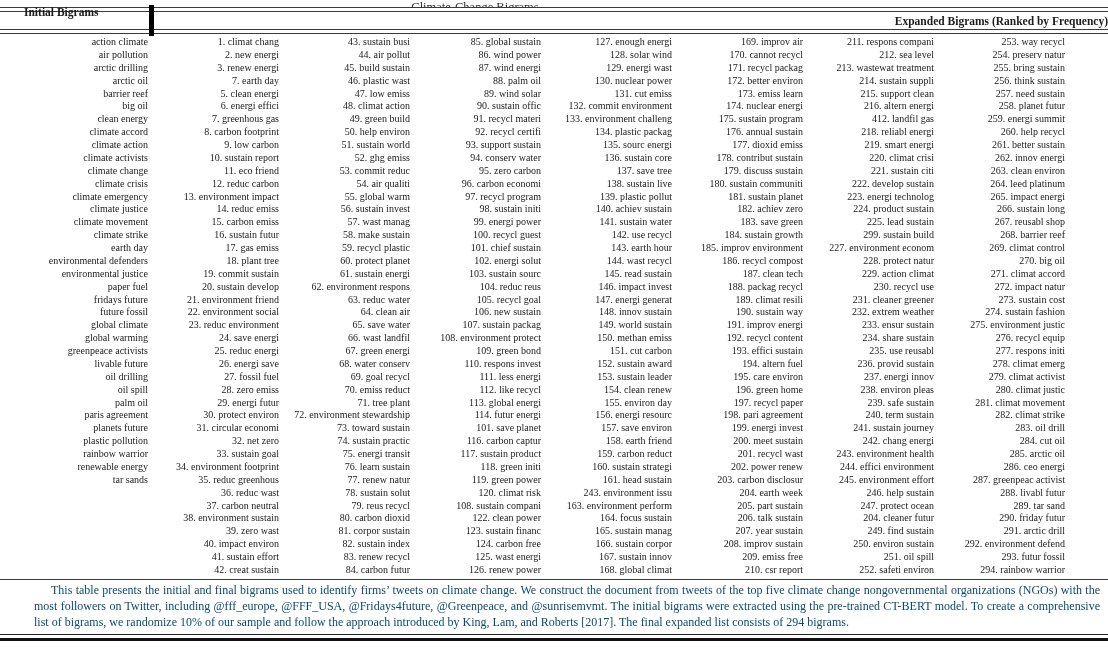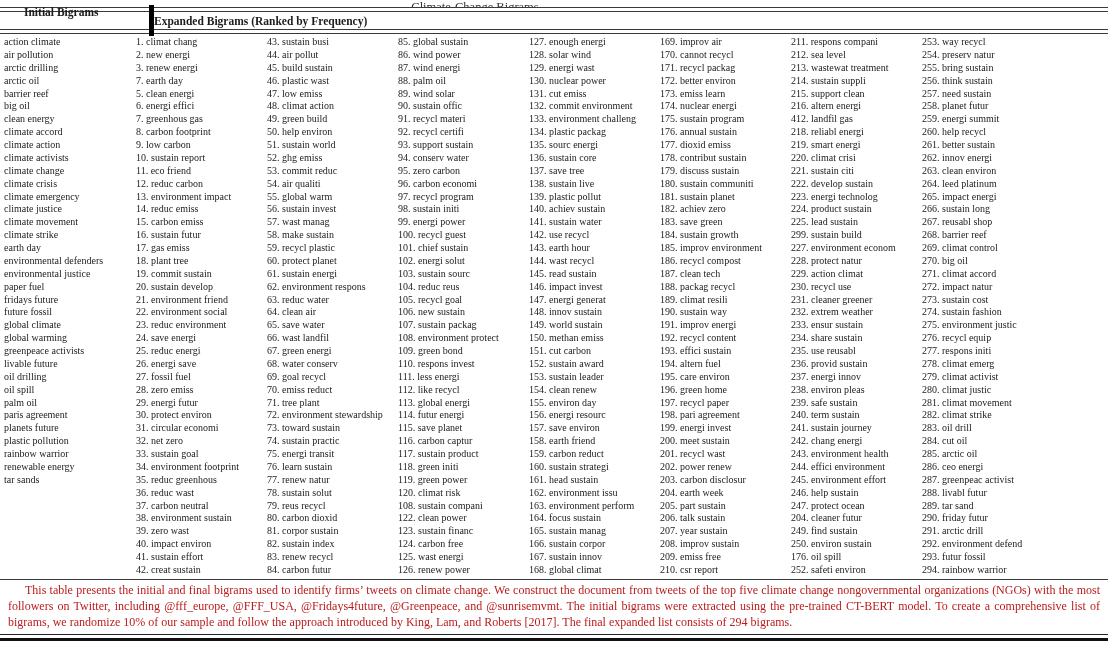--- a/index.html
+++ b/index.html
@@ -22,40 +22,42 @@
   .srule{height:0;border-top:1px solid #3a3a3a;}
   .header-row{
     display:flex;align-items:center;height:17px;
   }
   .h-init{
     width:125px;padding-left:24px;height:31px;line-height:15px;
     font-weight:bold;font-size:11.5px;
     border-right:5px solid #000000;
     flex:none;
   }
-  .h-exp{flex:1;text-align:left;font-weight:bold;font-size:11.5px;}
+  .h-exp{flex:1;text-align:right;font-weight:bold;font-size:11.5px;}
   .body-grid{
     display:flex;
-    padding-left:4px;
+    padding-left:16px;
     height:543px;
     overflow:hidden;
     padding-top:2px;
     box-sizing:content-box;
+    text-align:right;
   }
   .bcol{
     flex:none;width:131px;
     font-size:10px;line-height:12.88px;
     white-space:nowrap;overflow:visible;
   }
   .bcol.initial{width:132px;}
   .caption{
     padding:3px 8px 0 8px;
     font-size:12px;line-height:15.9px;
     text-align:justify;text-indent:17px;
-    color:#b91c1c;
+    color:#0c4a6e;
+    margin-left:26px;
   }
   .bottom-rule{
     margin-top:3px;
     height:3px;
     border-top:1px solid #222;
     border-bottom:3px solid #111;
   }
 </style>
 </head>
 <body>
@@ -225,21 +227,21 @@
         <div class="item">105. recycl goal</div>
         <div class="item">106. new sustain</div>
         <div class="item">107. sustain packag</div>
         <div class="item">108. environment protect</div>
         <div class="item">109. green bond</div>
         <div class="item">110. respons invest</div>
         <div class="item">111. less energi</div>
         <div class="item">112. like recycl</div>
         <div class="item">113. global energi</div>
         <div class="item">114. futur energi</div>
-        <div class="item">115. save planet</div>
+        <div class="item">101. save planet</div>
         <div class="item">116. carbon captur</div>
         <div class="item">117. sustain product</div>
         <div class="item">118. green initi</div>
         <div class="item">119. green power</div>
         <div class="item">120. climat risk</div>
         <div class="item">108. sustain compani</div>
         <div class="item">122. clean power</div>
         <div class="item">123. sustain financ</div>
         <div class="item">124. carbon free</div>
         <div class="item">125. wast energi</div>
@@ -274,21 +276,21 @@
         <div class="item">152. sustain award</div>
         <div class="item">153. sustain leader</div>
         <div class="item">154. clean renew</div>
         <div class="item">155. environ day</div>
         <div class="item">156. energi resourc</div>
         <div class="item">157. save environ</div>
         <div class="item">158. earth friend</div>
         <div class="item">159. carbon reduct</div>
         <div class="item">160. sustain strategi</div>
         <div class="item">161. head sustain</div>
-        <div class="item">162. environment issu</div>
+        <div class="item">243. environment issu</div>
         <div class="item">163. environment perform</div>
         <div class="item">164. focus sustain</div>
         <div class="item">165. sustain manag</div>
         <div class="item">166. sustain corpor</div>
         <div class="item">167. sustain innov</div>
         <div class="item">168. global climat</div>
       </div>
     <div class="bcol">
         <div class="item">169. improv air</div>
         <div class="item">170. cannot recycl</div>
@@ -367,21 +369,21 @@
         <div class="item">241. sustain journey</div>
         <div class="item">242. chang energi</div>
         <div class="item">243. environment health</div>
         <div class="item">244. effici environment</div>
         <div class="item">245. environment effort</div>
         <div class="item">246. help sustain</div>
         <div class="item">247. protect ocean</div>
         <div class="item">204. cleaner futur</div>
         <div class="item">249. find sustain</div>
         <div class="item">250. environ sustain</div>
-        <div class="item">176. oil spill</div>
+        <div class="item">251. oil spill</div>
         <div class="item">252. safeti environ</div>
       </div>
     <div class="bcol">
         <div class="item">253. way recycl</div>
         <div class="item">254. preserv natur</div>
         <div class="item">255. bring sustain</div>
         <div class="item">256. think sustain</div>
         <div class="item">257. need sustain</div>
         <div class="item">258. planet futur</div>
         <div class="item">259. energi summit</div>

